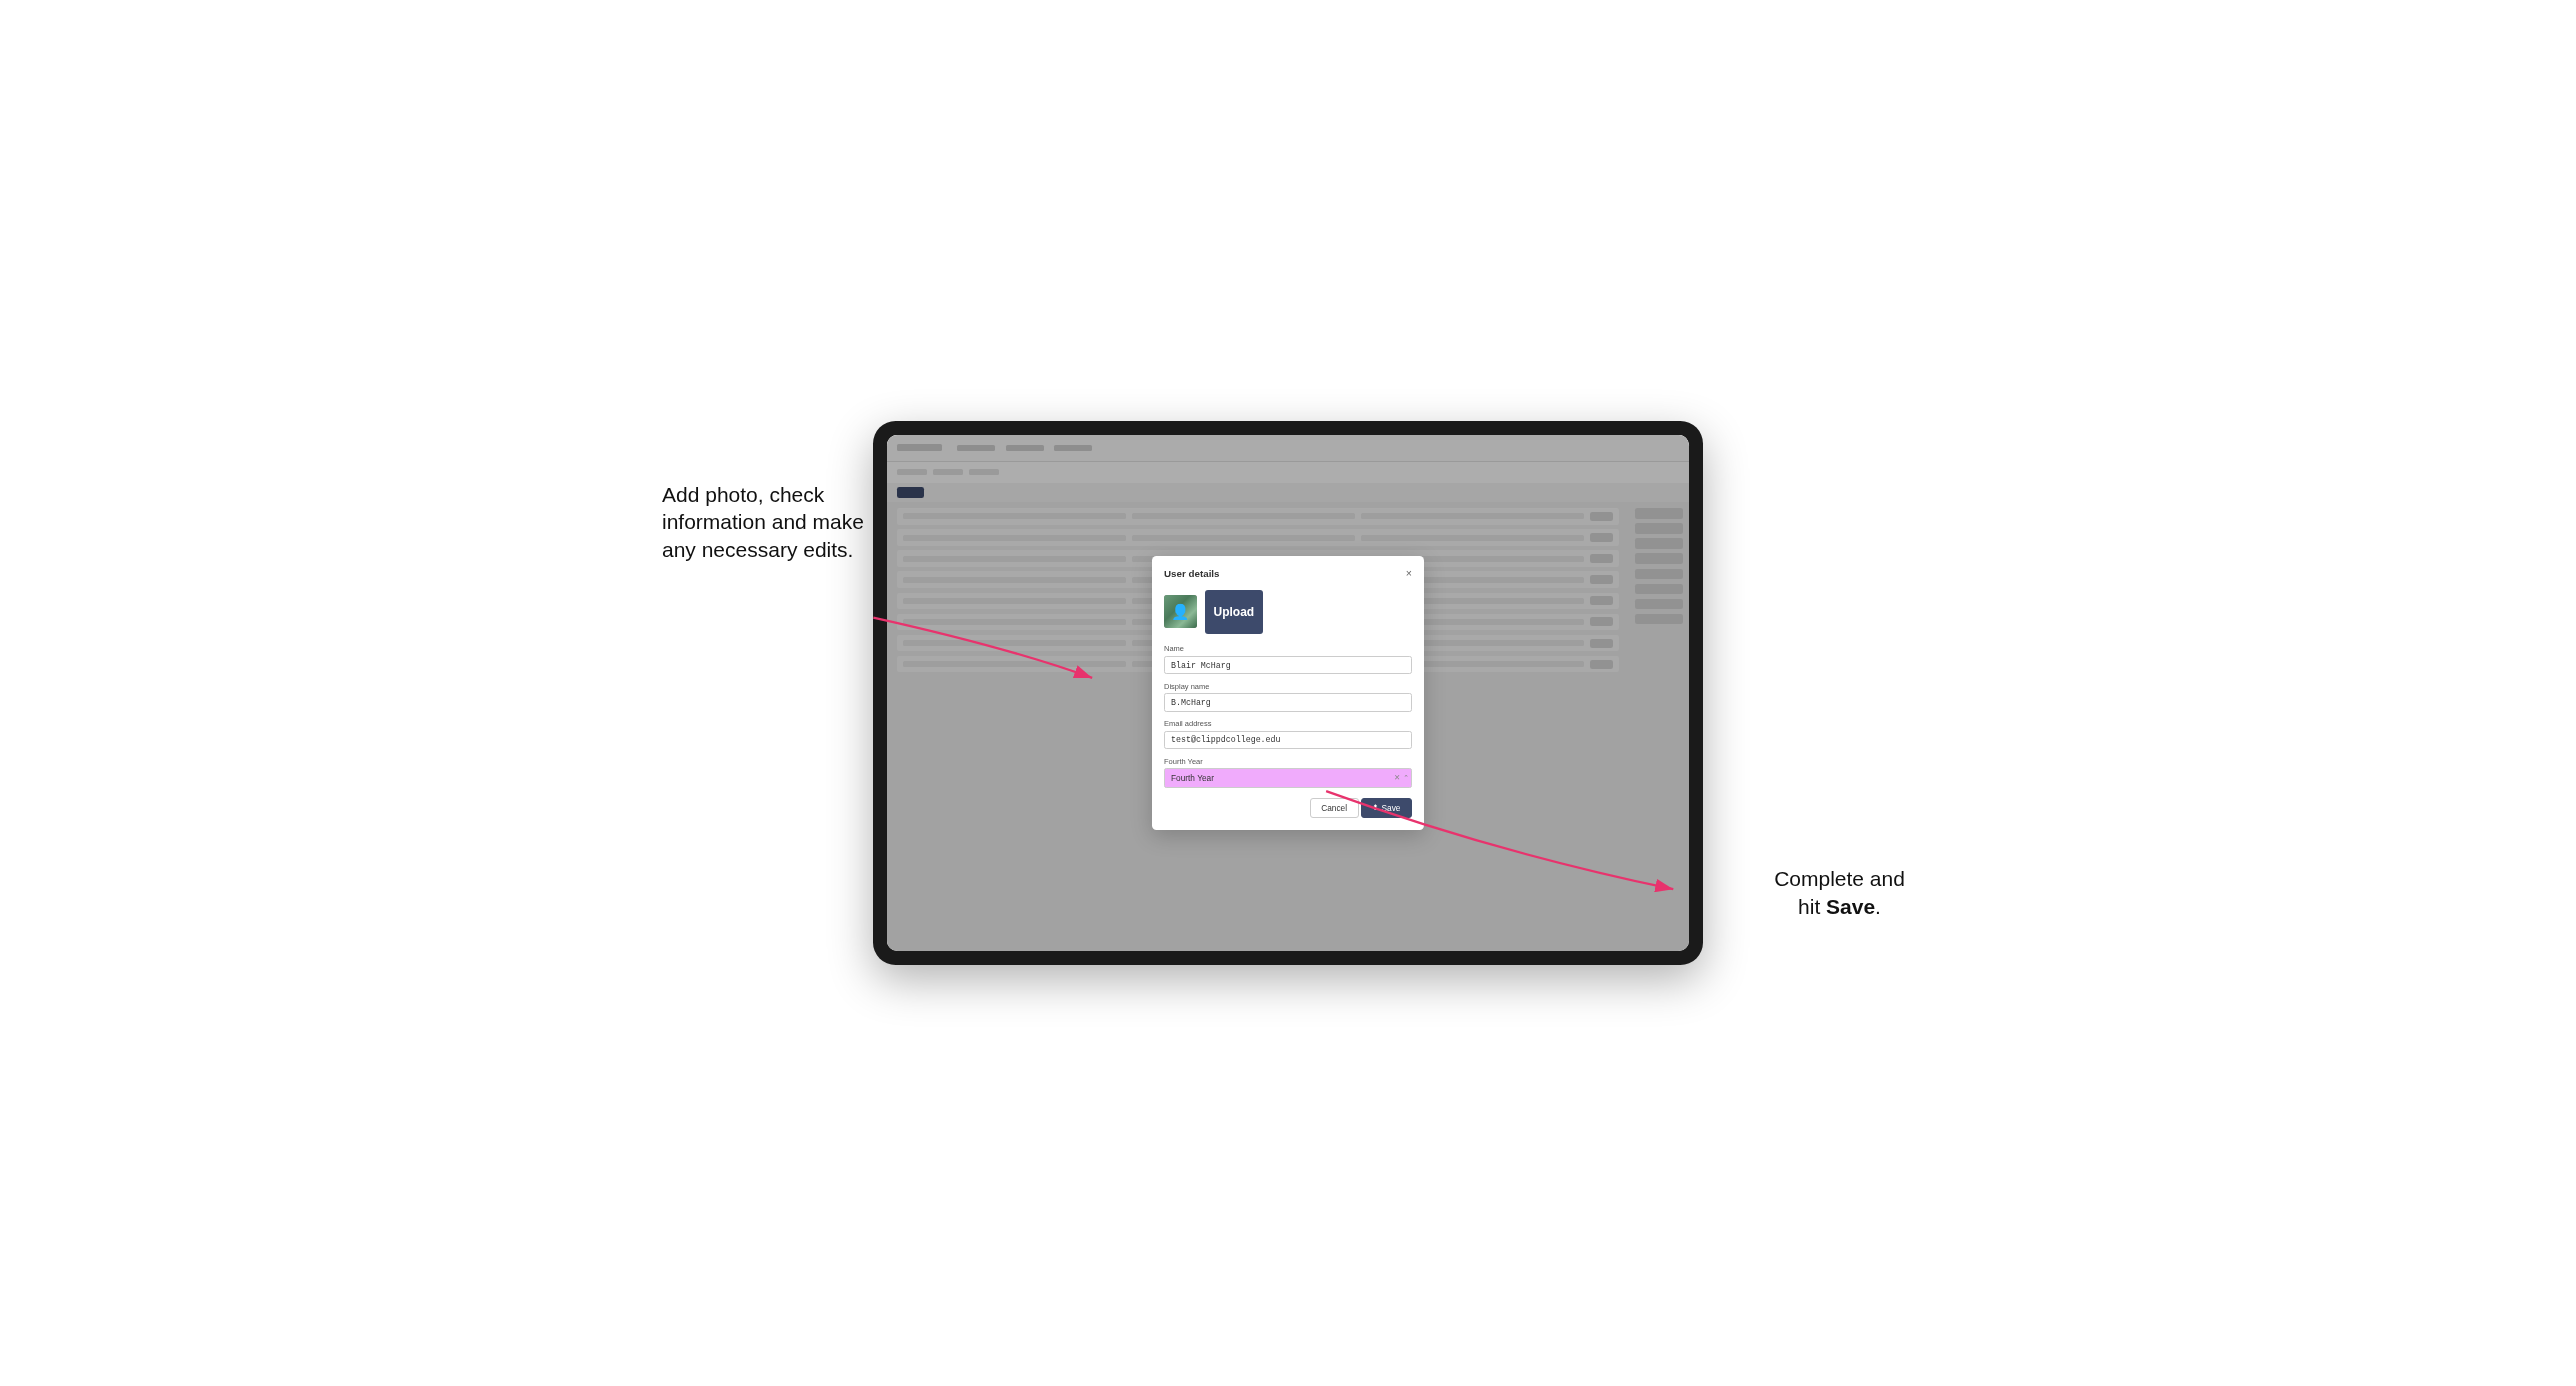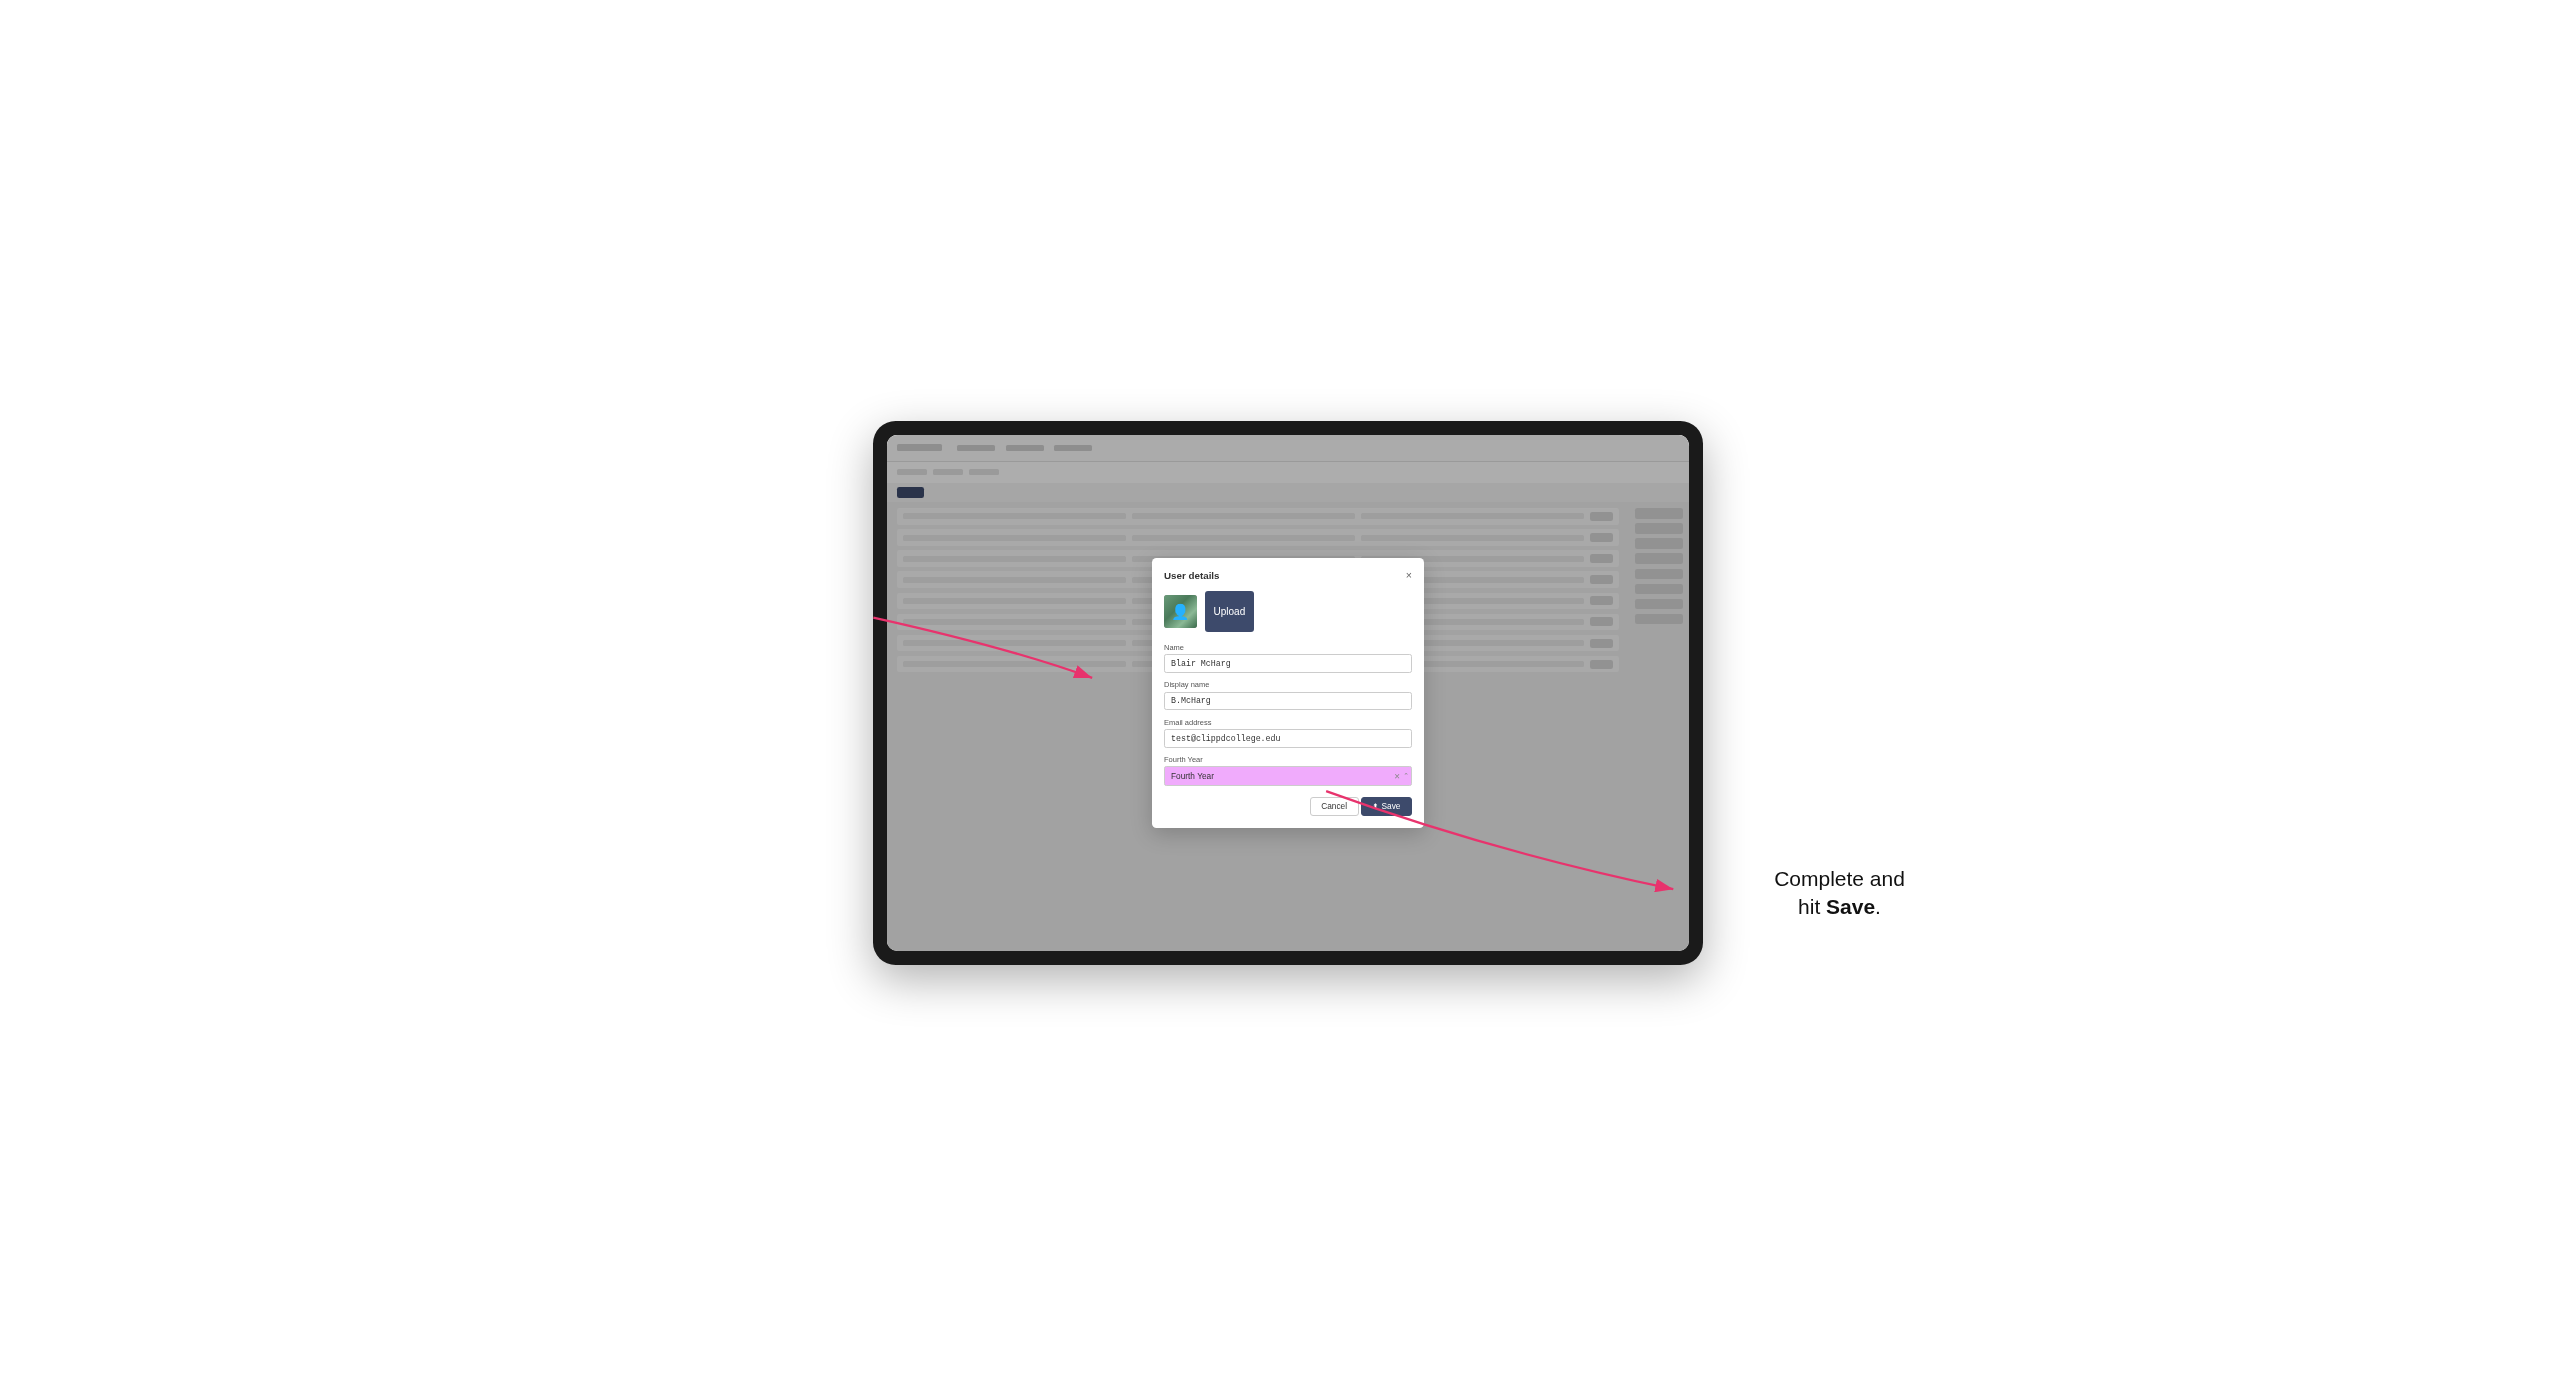--- a/index.html
+++ b/index.html
@@ -273,22 +273,23 @@
       font-size: 15px;
       filter: brightness(1.5);
     }
 
     .upload-btn {
       background: #3d4a6b;
       color: #fff;
       border: none;
       border-radius: 3px;
       padding: 15px 9px;
-      font-size: 10px;
+      font-size: 12px;
       cursor: pointer;
+      font-weight: bold;
     }
 
     .modal-field {
       margin-bottom: 7.5px;
     }
 
     .modal-label {
       font-size: 7.5px;
       color: #555;
       margin-bottom: 2.3px;
@@ -377,20 +378,23 @@
 
     .save-icon {
       font-size: 7.5px;
     }
   </style>
 </head>
 <body>
 
 <div class="scene">
 
+  <div class="annotation-left">
+    <span>Add photo, check information and make any necessary edits.</span>
+  </div>
 
   <div class="annotation-right">
     <span>Complete and</span><br>
     <span>hit </span><strong>Save</strong><span>.</span>
   </div>
 
   <svg class="arrows-svg" viewBox="0 0 1700 720">
 
     <defs>
       <marker id="arrowhead1" markerWidth="8" markerHeight="6" refX="8" refY="3" orient="auto">

